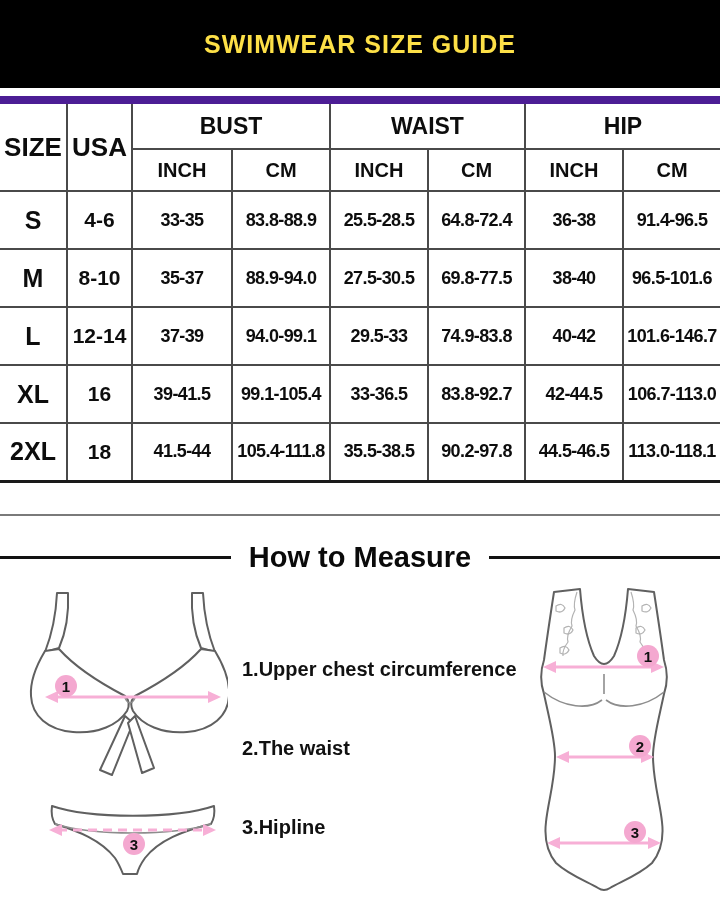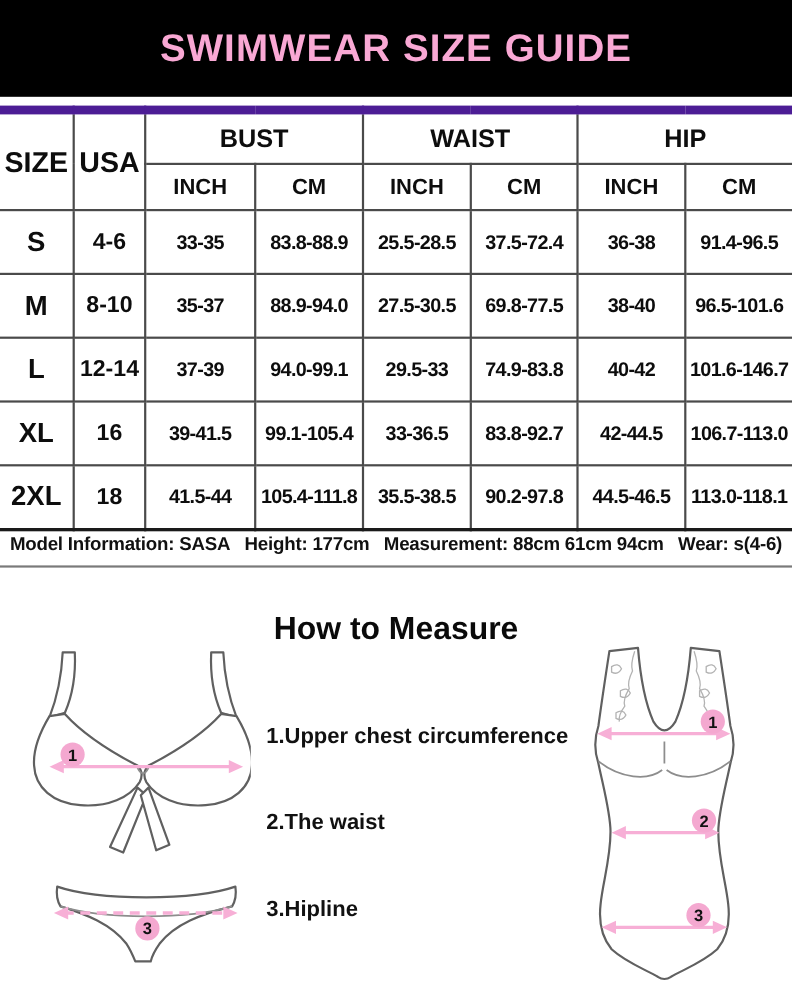--- a/index.html
+++ b/index.html
@@ -2,21 +2,21 @@
 <html><head>
 <meta charset="utf-8">
 <style>
   html,body{margin:0;padding:0;background:#fff;}
   .page{position:relative;width:720px;height:900px;background:#fff;overflow:hidden;
         font-family:"Liberation Sans",sans-serif;color:#111;}
 
   
   .titlebar{position:absolute;left:0;top:0;width:720px;height:88px;background:#000;
             display:flex;align-items:center;justify-content:center;}
-  .titlebar h1{margin:0;font-size:35px;font-weight:bold;letter-spacing:1px;color:#f9a8d4;}
+  .titlebar h1{margin:0;font-size:25px;font-weight:bold;letter-spacing:1px;color:#fde047;}
 
   
   table.sizes{position:absolute;left:0;top:96px;width:720px;border-collapse:collapse;
               table-layout:fixed;border-top:8px solid #4c1d95;border-bottom:3px solid #1a1a1a;}
   table.sizes th,table.sizes td{border:2px solid #4a4a4a;text-align:center;vertical-align:middle;
               padding:0;color:#0d0d0d;}
   table.sizes th:first-child,table.sizes td:first-child{border-left:0;}
   table.sizes th:last-child,table.sizes td:last-child{border-right:0;}
   tr.hrow1{height:49px;} tr.hrow2{height:42px;} tr.drow{height:58px;}
   th.sizecol{font-size:26px;font-weight:bold;}
@@ -27,21 +27,21 @@
   td.val{font-size:18px;font-weight:bold;letter-spacing:-0.6px;}
 
   
   .model-info{position:absolute;left:0;top:481px;width:720px;height:28px;
               display:flex;align-items:center;justify-content:center;gap:13px;
               font-size:17px;font-weight:bold;letter-spacing:-0.2px;white-space:nowrap;}
   .divider{position:absolute;left:0;top:514px;width:720px;height:2px;background:#7a7a7a;}
 
   
   .measure-head{position:absolute;left:0;top:538px;width:720px;height:38px;
-                display:flex;align-items:center;gap:18px;flex-direction:column;}
+                display:flex;align-items:center;gap:18px;}
   .measure-head .line{flex:1;height:3px;background:#111;}
   .measure-head .txt{font-size:29px;font-weight:bold;color:#0a0a0a;white-space:nowrap;}
 
   .steps{position:absolute;left:242px;top:658px;display:flex;flex-direction:column;gap:56px;}
   .steps .step{font-size:20px;font-weight:bold;color:#111;white-space:nowrap;}
 
   .illus{position:absolute;}
   .illus svg{display:block;}
   .outline{fill:#ffffff;stroke:#606060;stroke-width:2;stroke-linejoin:round;}
   .thin{fill:none;stroke:#8d8d8d;stroke-width:1.6;}
@@ -87,21 +87,21 @@
       <th class="unit">CM</th>
       <th class="unit">INCH</th>
       <th class="unit">CM</th>
     </tr>
     <tr class="drow">
       <td class="size">S</td>
       <td class="usa">4-6</td>
       <td class="val">33-35</td>
       <td class="val">83.8-88.9</td>
       <td class="val">25.5-28.5</td>
-      <td class="val">37.5-72.4</td>
+      <td class="val">64.8-72.4</td>
       <td class="val">36-38</td>
       <td class="val">91.4-96.5</td>
     </tr>
     <tr class="drow">
       <td class="size">M</td>
       <td class="usa">8-10</td>
       <td class="val">35-37</td>
       <td class="val">88.9-94.0</td>
       <td class="val">27.5-30.5</td>
       <td class="val">69.8-77.5</td>
@@ -134,26 +134,20 @@
       <td class="val">41.5-44</td>
       <td class="val">105.4-111.8</td>
       <td class="val">35.5-38.5</td>
       <td class="val">90.2-97.8</td>
       <td class="val">44.5-46.5</td>
       <td class="val">113.0-118.1</td>
     </tr>
   </tbody>
     </table>
 
-  <div class="model-info">
-    <span>Model Information: SASA</span>
-    <span>Height: 177cm</span>
-    <span>Measurement: 88cm 61cm 94cm</span>
-    <span>Wear: s(4-6)</span>
-  </div>
   <div class="divider"></div>
 
   <div class="measure-head">
     <div class="line"></div>
     <div class="txt">How to Measure</div>
     <div class="line"></div>
   </div>
 
   <div class="steps">
     <div class="step">1.Upper chest circumference</div>

